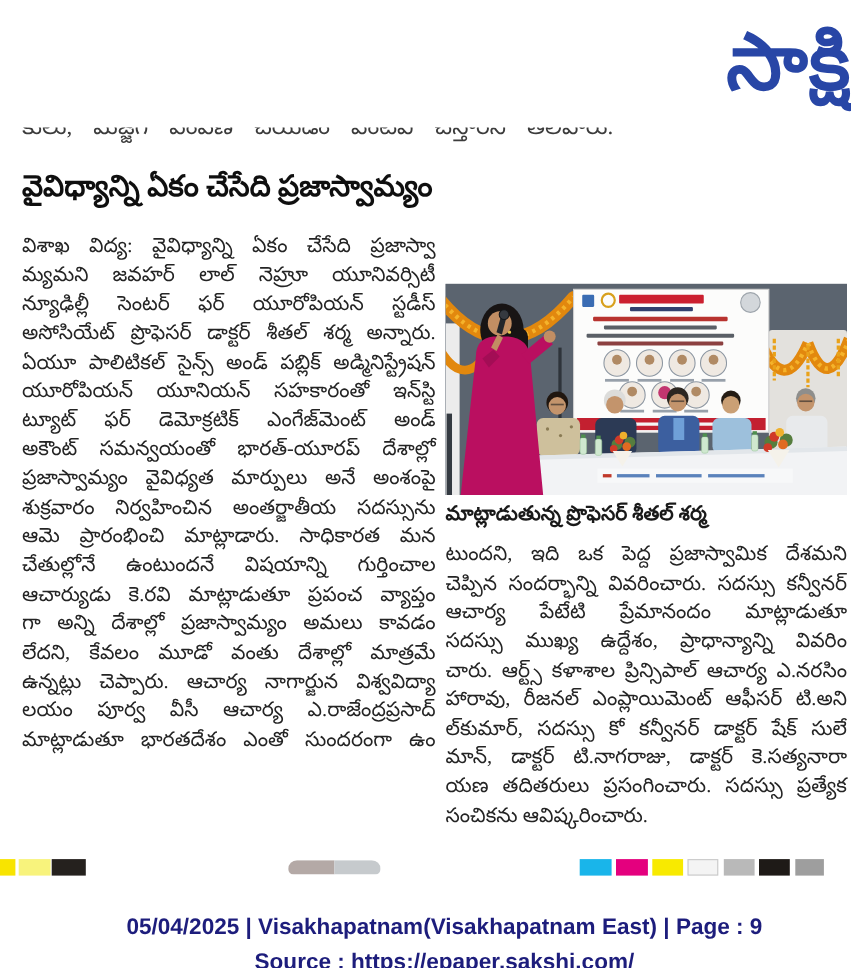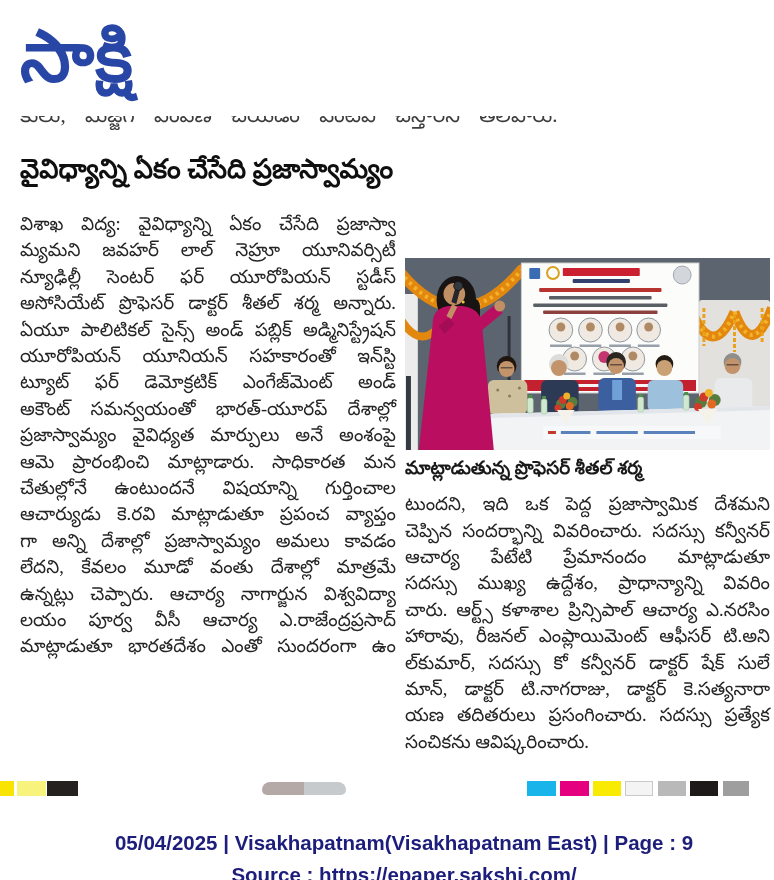--- a/index.html
+++ b/index.html
@@ -1,19 +1,19 @@
 <!DOCTYPE html>
 <html><head>
 <meta charset="utf-8">
 <style>
   html,body{margin:0;padding:0;background:#ffffff;}
   .page{width:774px;height:880px;position:relative;background:#ffffff;overflow:hidden;
         font-family:"Liberation Serif",serif;}
   
-  .masthead{text-align:left;padding-top:20px;margin-left:20px;}
+  .masthead{text-align:right;padding-top:20px;margin-left:20px;}
   .logo{display:inline-block;font-size:72px;font-weight:bold;line-height:1.05;letter-spacing:1px;}
   
   .clipped-line{height:21px;overflow:hidden;position:relative;margin:20px 20px 0 20px;}
   .clipped-line span{position:absolute;top:-22px;left:0;font-size:21px;line-height:42px;
         color:#3c3c3c;word-spacing:14px;white-space:nowrap;}
   
   .headline{margin:16px 20px 0 20px;font-size:27px;font-weight:bold;color:#0f0f0f;line-height:1.2;}
   
   .content{display:flex;margin:26px 4px 0 20px;gap:9px;}
   .col-left{width:376px;}
@@ -56,20 +56,21 @@
     <div class="col-left">
       <div class="bodyline"><b class="dateline">విశాఖ విద్య:</b> <span>వైవిధ్యాన్ని ఏకం చేసేది ప్రజాస్వా</span></div>
       <div class="bodyline">మ్యమని జవహర్ లాల్ నెహ్రూ యూనివర్సిటీ</div>
       <div class="bodyline">న్యూఢిల్లీ సెంటర్ ఫర్ యూరోపియన్ స్టడీస్</div>
       <div class="bodyline">అసోసియేట్ ప్రొఫెసర్ డాక్టర్ శీతల్ శర్మ అన్నారు.</div>
       <div class="bodyline">ఏయూ పాలిటికల్ సైన్స్ అండ్ పబ్లిక్ అడ్మినిస్ట్రేషన్</div>
       <div class="bodyline">యూరోపియన్ యూనియన్ సహకారంతో ఇన్‌స్టి</div>
       <div class="bodyline">ట్యూట్ ఫర్ డెమోక్రటిక్ ఎంగేజ్‌మెంట్ అండ్</div>
       <div class="bodyline">అకౌంట్ సమన్వయంతో భారత్-యూరప్ దేశాల్లో</div>
       <div class="bodyline">ప్రజాస్వామ్యం వైవిధ్యత మార్పులు అనే అంశంపై</div>
+      <div class="bodyline">శుక్రవారం నిర్వహించిన అంతర్జాతీయ సదస్సును</div>
       <div class="bodyline">ఆమె ప్రారంభించి మాట్లాడారు. సాధికారత మన</div>
       <div class="bodyline">చేతుల్లోనే ఉంటుందనే విషయాన్ని గుర్తించాల</div>
       <div class="bodyline">ఆచార్యుడు కె.రవి మాట్లాడుతూ ప్రపంచ వ్యాప్తం</div>
       <div class="bodyline">గా అన్ని దేశాల్లో ప్రజాస్వామ్యం అమలు కావడం</div>
       <div class="bodyline">లేదని, కేవలం మూడో వంతు దేశాల్లో మాత్రమే</div>
       <div class="bodyline">ఉన్నట్లు చెప్పారు. ఆచార్య నాగార్జున విశ్వవిద్యా</div>
       <div class="bodyline">లయం పూర్వ వీసీ ఆచార్య ఎ.రాజేంద్రప్రసాద్</div>
       <div class="bodyline">మాట్లాడుతూ భారతదేశం ఎంతో సుందరంగా ఉం</div>
     </div>
 

